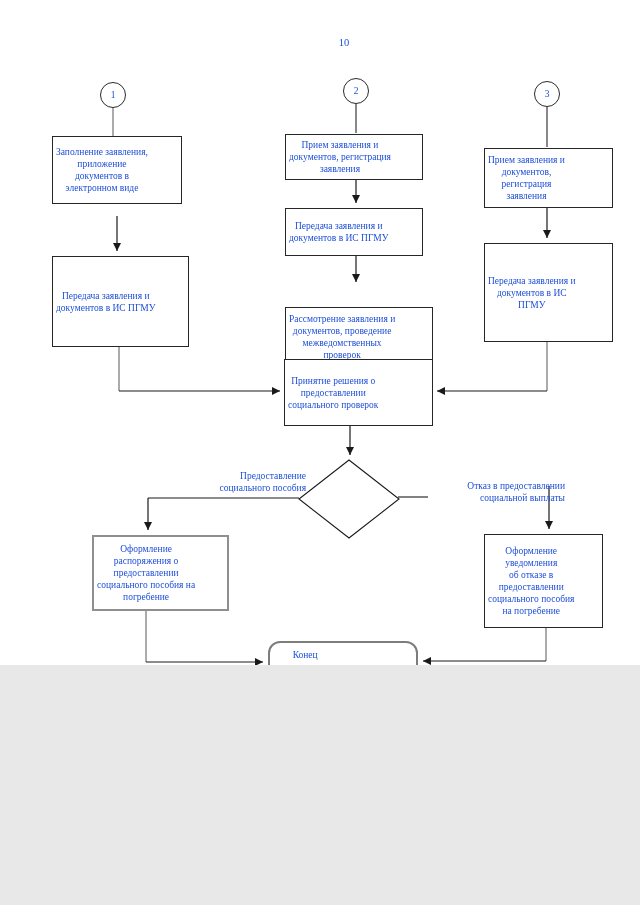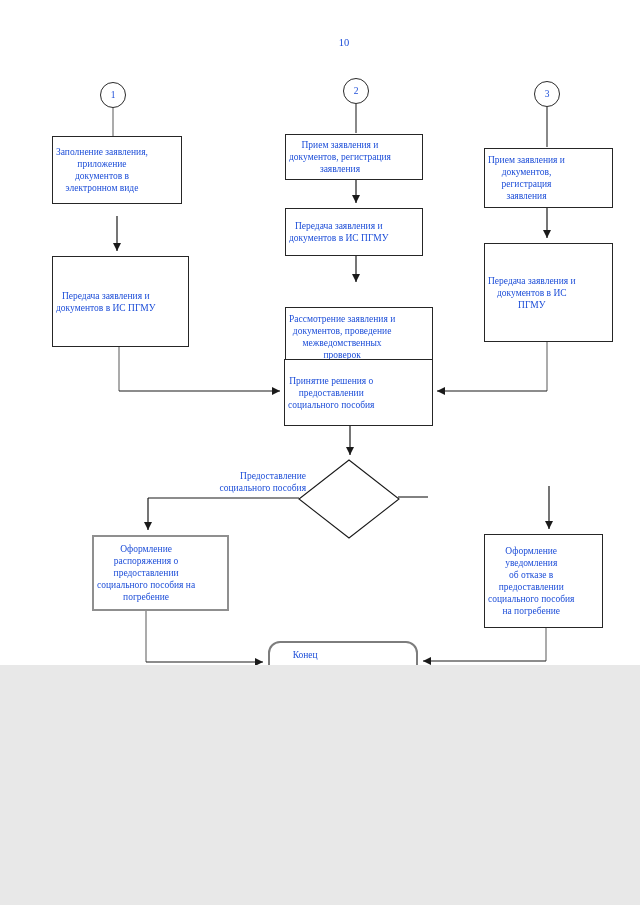--- a/index.html
+++ b/index.html
@@ -111,38 +111,42 @@
   </div>
   <div class="box" style="left:285px;top:287px;width:148px;height:60px;margin-top:20px;">
     <span>Рассмотрение заявления и
 документов, проведение
 межведомственных
 проверок</span>
   </div>
   <div class="box" style="left:284px;top:359px;width:149px;height:67px;">
     <span>Принятие решения о
 предоставлении
-социального пособия</span>
+социального проверок</span>
   </div>
 
   <div class="box" style="left:484px;top:148px;width:129px;height:60px;">
     <span>Прием заявления и
 документов,
 регистрация
 заявления</span>
   </div>
   <div class="box" style="left:484px;top:243px;width:129px;height:99px;">
     <span>Передача заявления и
 документов в ИС
 ПГМУ</span>
   </div>
 
   <div class="lbl" style="left:148px;top:470px;width:158px;">
     <span>Предоставление
 социального пособия</span>
+  </div>
+  <div class="lbl" style="left:425px;top:480px;width:140px;">
+    <span>Отказ в предоставлении
+социальной выплаты</span>
   </div>
 
   <div class="box box-soft" style="left:92px;top:535px;width:137px;height:76px;">
     <span>Оформление
 распоряжения о
 предоставлении
 социального пособия на
 погребение</span>
   </div>
   <div class="box" style="left:484px;top:534px;width:119px;height:94px;border-width:1.6px;">

